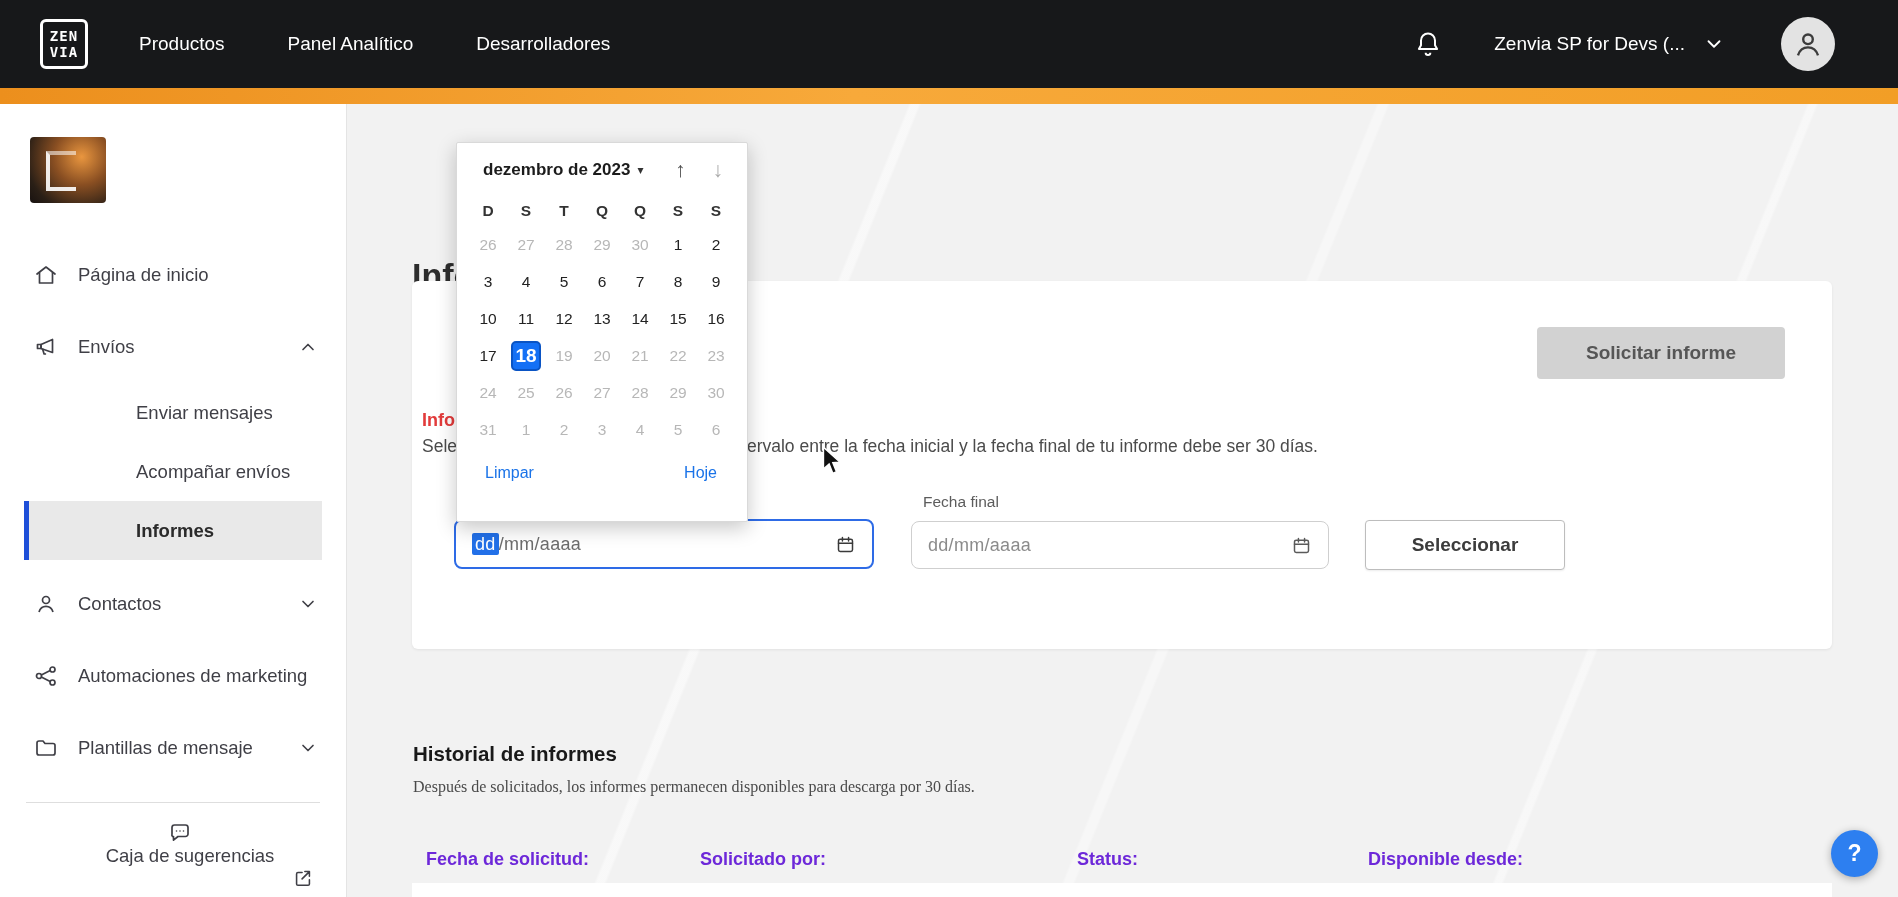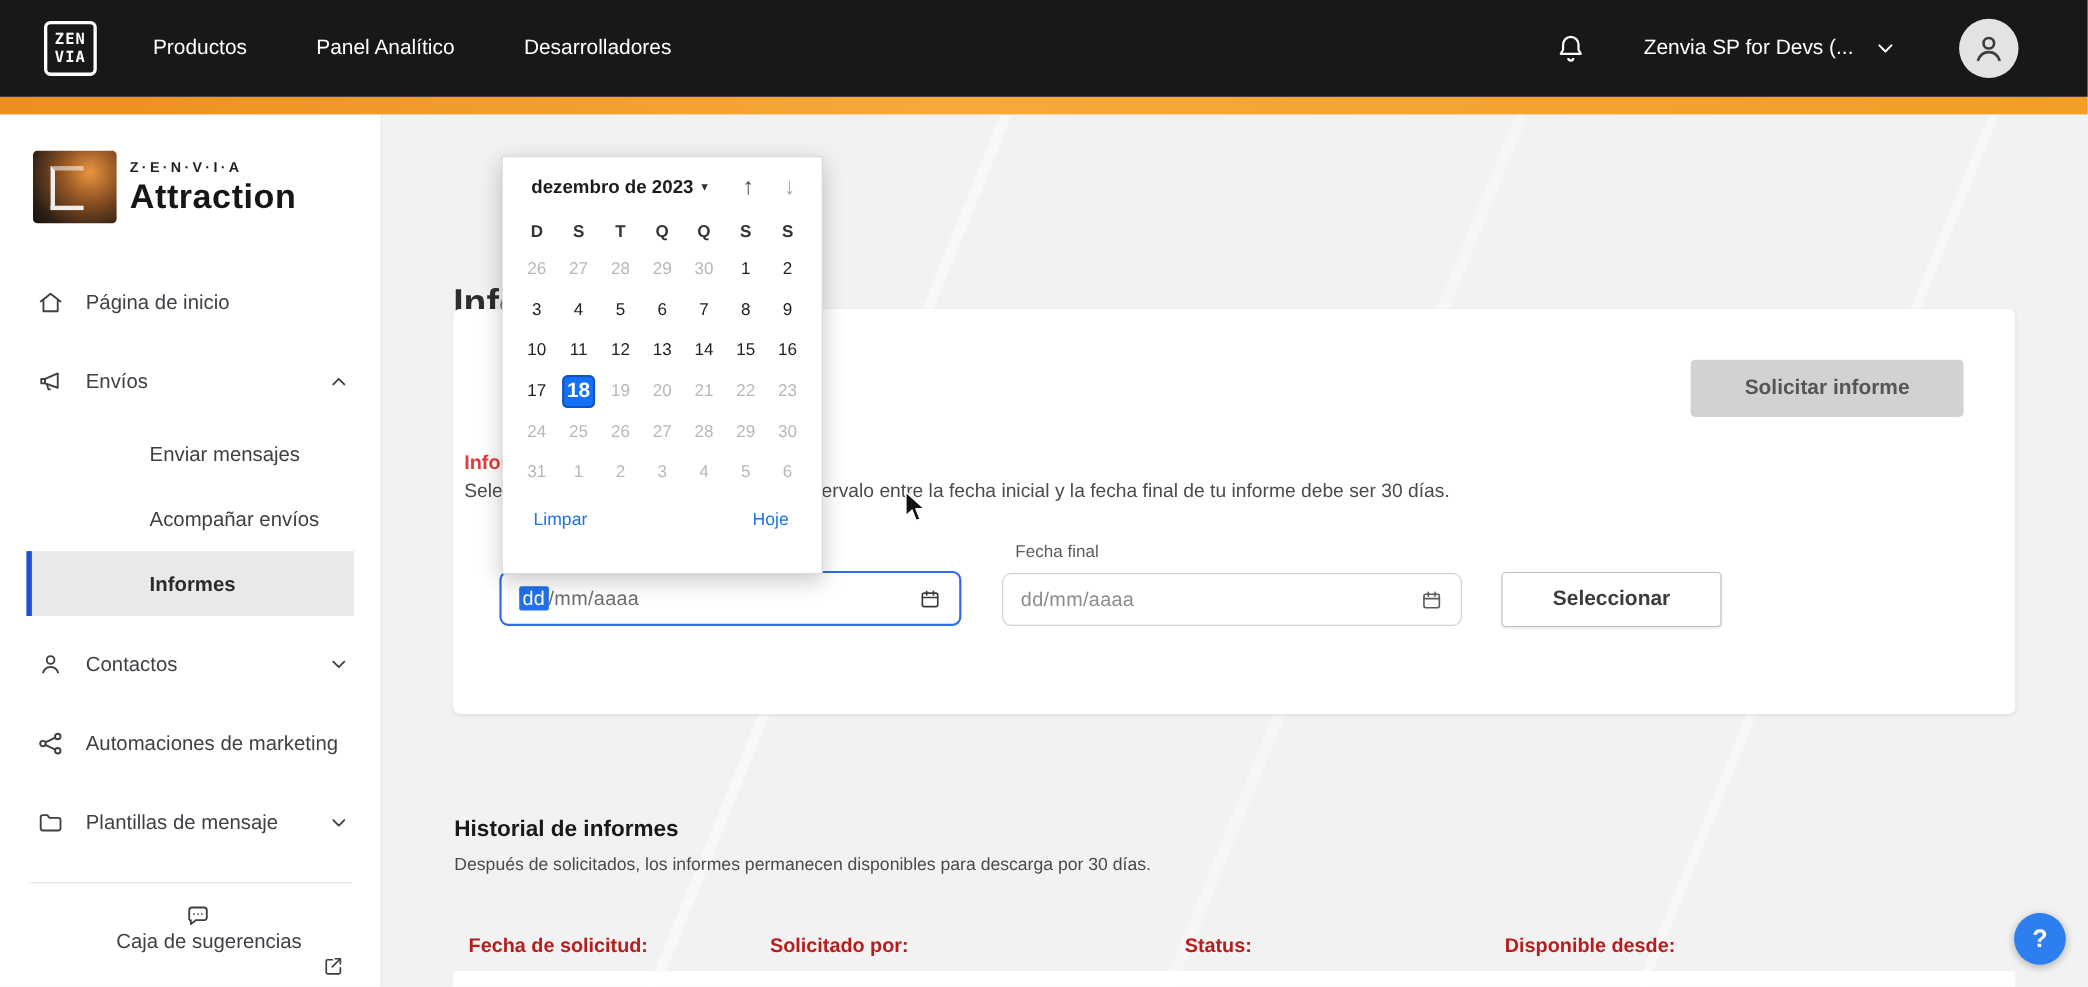--- a/index.html
+++ b/index.html
@@ -142,23 +142,23 @@
   .sel-box {
     width:30px; height:30px; display:flex; align-items:center; justify-content:center;
     background:#1470f5; border:2px solid #0a54c4; border-radius:5px;
     color:#fff; font-weight:bold; font-size:19px;
   }
   .cal-footer { display:flex; justify-content:space-between; margin-top:16px; padding:0 30px 0 28px; }
   .cal-link { font-size:16px; color:#1a73e8; cursor:pointer; }
 
   
   .history-title { position:absolute; left:66px; top:638px; font-size:20.5px; font-weight:bold; color:#191919; }
-  .history-sub { position:absolute; left:66px; top:674px; font-size:16px; color:#4a4a4a; }
+  .history-sub { position:absolute; left:66px; top:674px; font-size:16px; color:#4a4a4a;font-family:Liberation Serif, serif; }
   .table-head { position:absolute; left:65px; top:745px; width:1420px; height:34px; }
-  .th-cell { position:absolute; font-size:18px; font-weight:bold; color:#b91c1c; white-space:nowrap; }
+  .th-cell { position:absolute; font-size:18px; font-weight:bold; color:#6d28d9; white-space:nowrap; }
   .th-0 { left:14px; } .th-1 { left:288px; } .th-2 { left:665px; } .th-3 { left:956px; }
   .table-row-white { position:absolute; left:65px; top:779px; width:1420px; height:70px; background:#fff; }
 
   
   .help-fab {
     position:absolute; left:1831px; top:830px; width:47px; height:47px; border-radius:50%;
     background:#2d7ff0; color:#fff; font-size:23px; font-weight:bold;
     display:flex; align-items:center; justify-content:center; cursor:pointer;
     box-shadow:0 2px 8px rgba(0,0,0,.3); z-index:50; border:none; font-family:inherit;
   }
@@ -196,24 +196,20 @@
       </svg>
     </span>
   </div>
 </header>
 
 <div class="orange-bar"></div>
 
 <nav class="sidebar">
   <div class="side-logo">
     <div class="side-logo-img"></div>
-    <div>
-      <div class="side-logo-line1">Z·E·N·V·I·A</div>
-      <div class="side-logo-line2">Attraction</div>
-    </div>
   </div>
 
   <div class="menu">
     <div class="menu-item">
       <span class="mi-icon">
         <svg width="24" height="24" viewBox="0 0 24 24" fill="none" stroke="#3f3f46" stroke-width="1.7" stroke-linecap="round" stroke-linejoin="round">
           <path d="M3 11L12 4l9 7"></path>
             <path d="M5.5 9.5V20h13V9.5"></path>
         </svg>
       </span>

